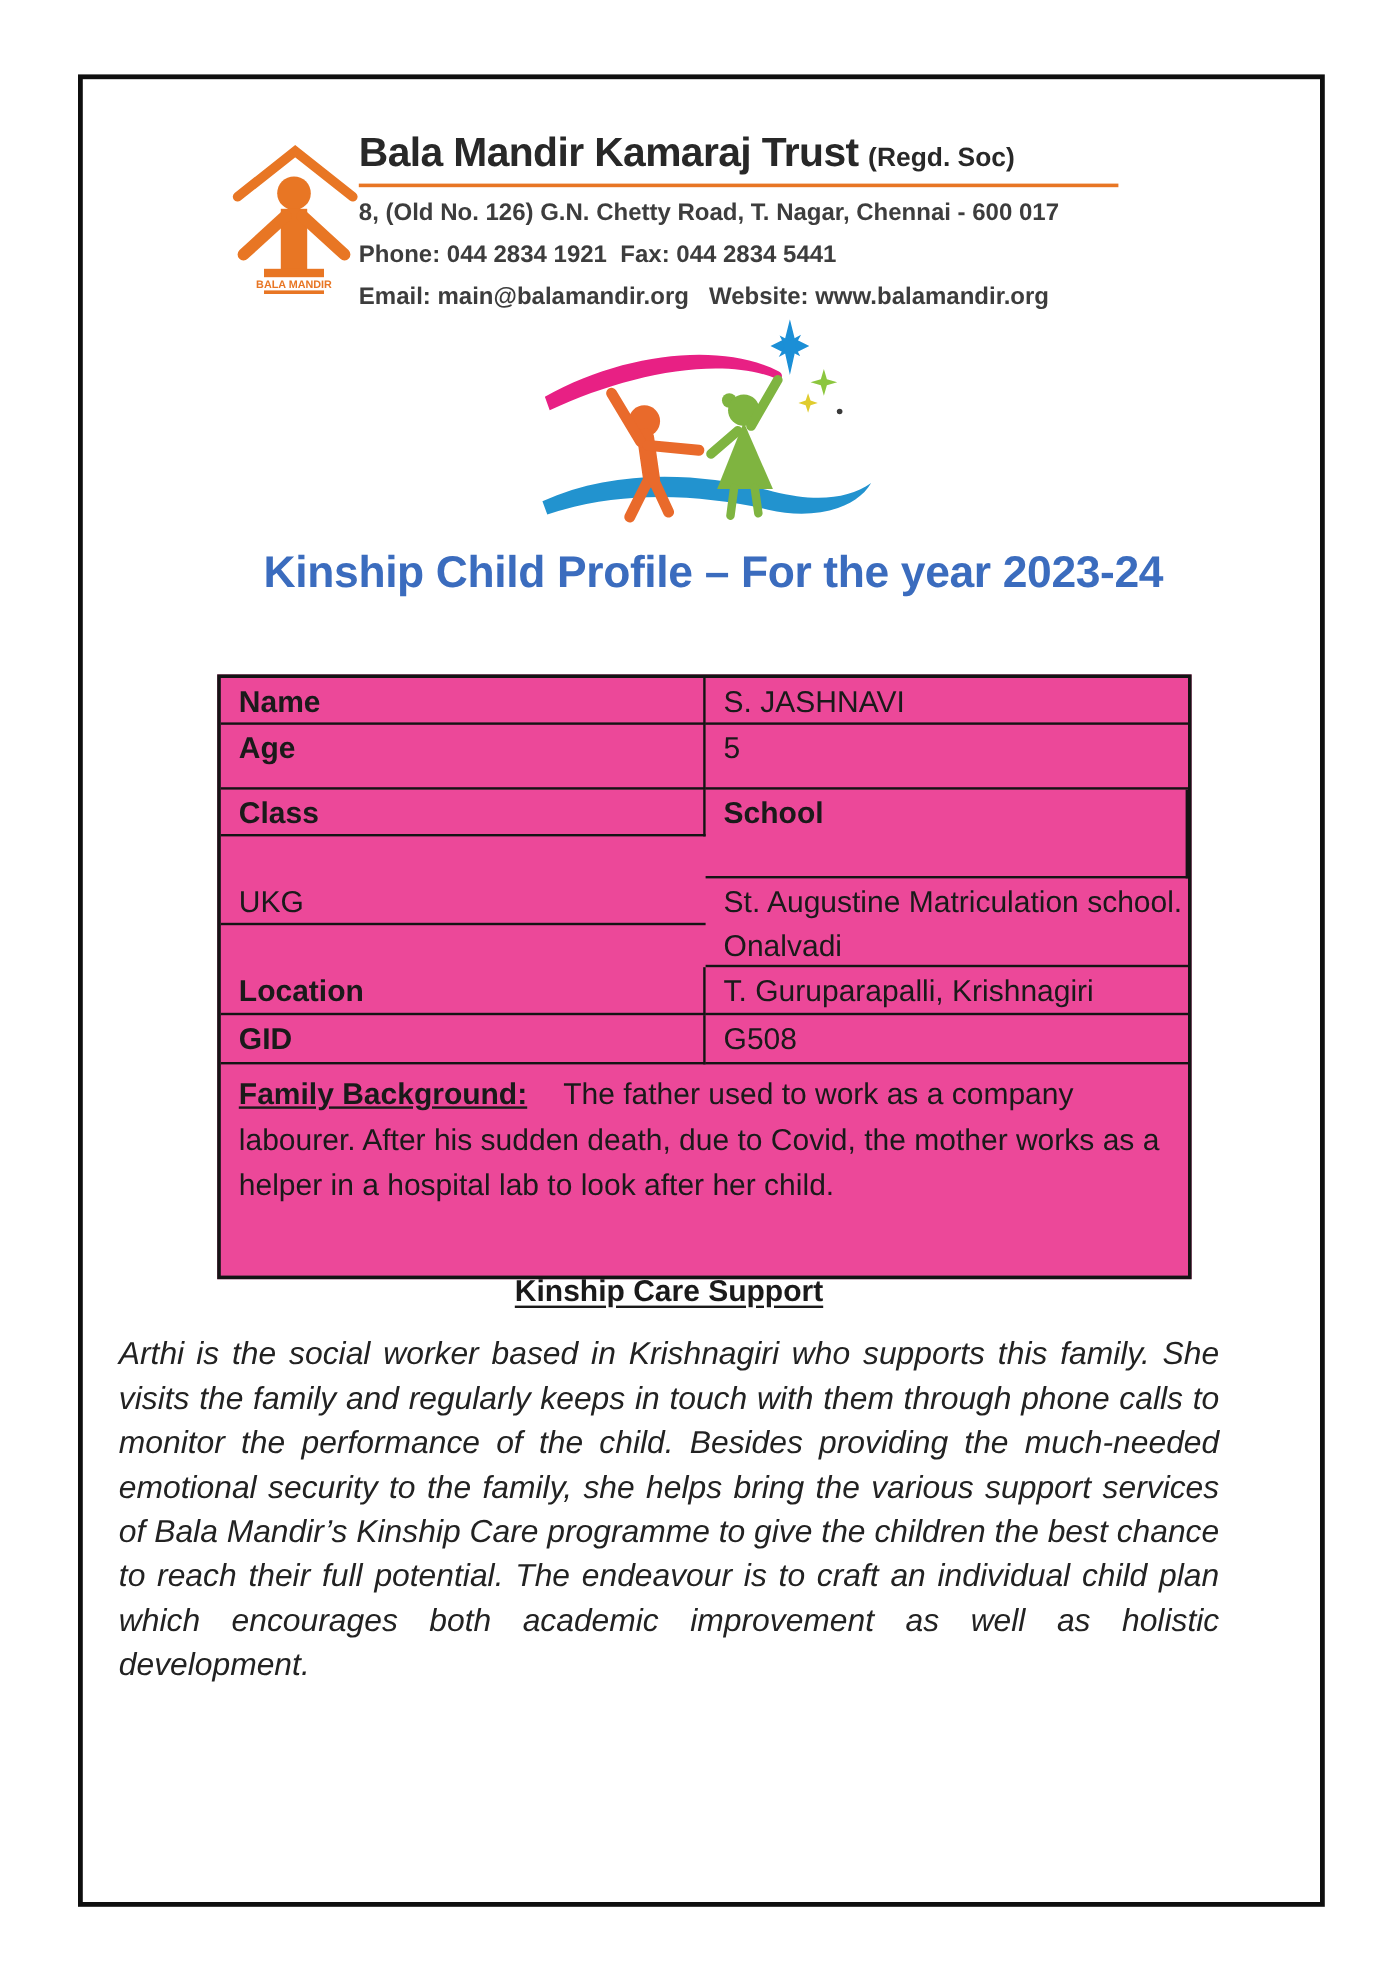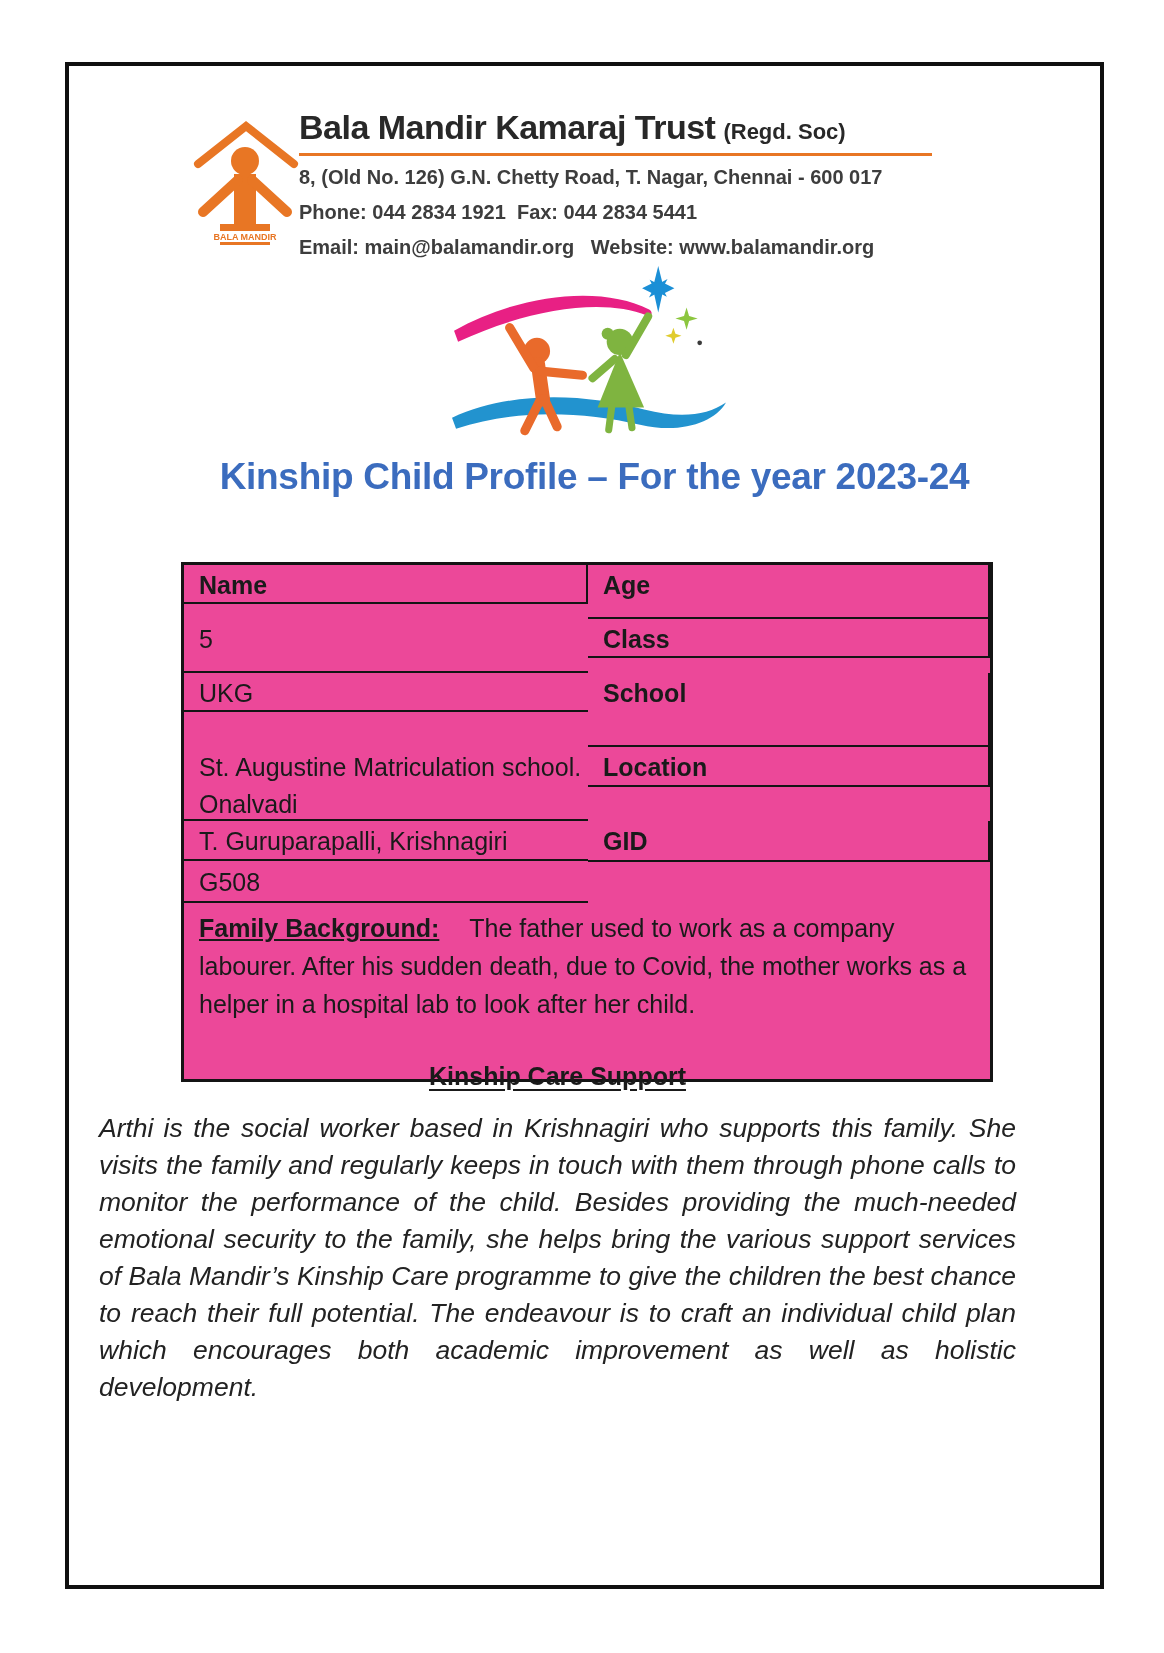--- a/index.html
+++ b/index.html
@@ -136,28 +136,29 @@
         <path d="M221,61 L223,67 L229,69 L223,71 L221,77 L219,71 L213,69 L219,67 Z" fill="#E0CC2E"></path>
         <circle cx="247" cy="76" r="2.3" fill="#3a3a3a"></circle>
       </g>
     </svg>
   </div>
 
   <div class="doc-title">Kinship Child Profile – For the year 2023-24</div>
 
   <div class="profile-table">
     <div class="cell label r-name">Name</div>
+    <div class="cell value r-name">S. JASHNAVI</div>
 
     <div class="cell label r-age">Age</div>
     <div class="cell value r-age">5</div>
 
     <div class="cell label r-class">Class</div>
+    <div class="cell label r-school">School</div>
+
     <div class="cell value r-class">UKG</div>
-
-    <div class="cell label r-school">School</div>
     <div class="cell value r-school">St. Augustine Matriculation school. Onalvadi</div>
 
     <div class="cell label r-location">Location</div>
     <div class="cell value r-location">T. Guruparapalli, Krishnagiri</div>
 
     <div class="cell label r-gid">GID</div>
     <div class="cell value r-gid">G508</div>
 
     <div class="cell family-cell">
       <span class="fb-label">Family Background:</span><span>The father used to work as a company labourer. After his sudden death, due to Covid, the mother works as a helper in a hospital lab to look after her child.</span>

